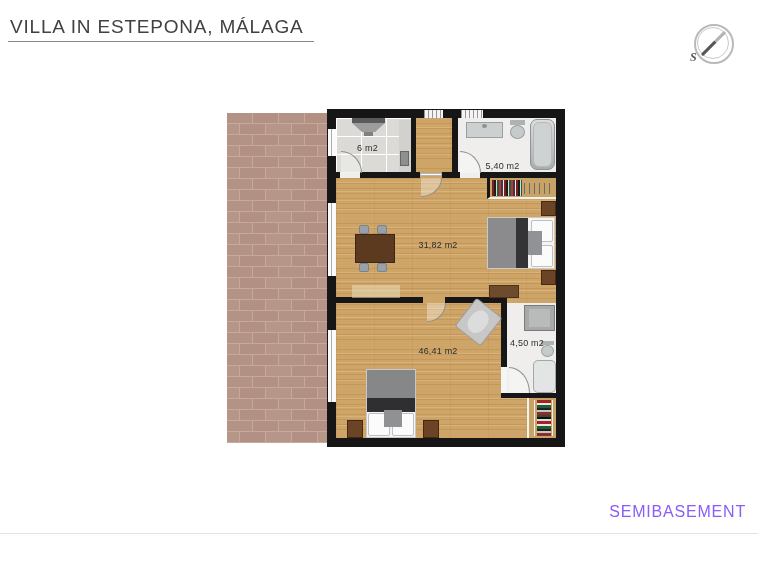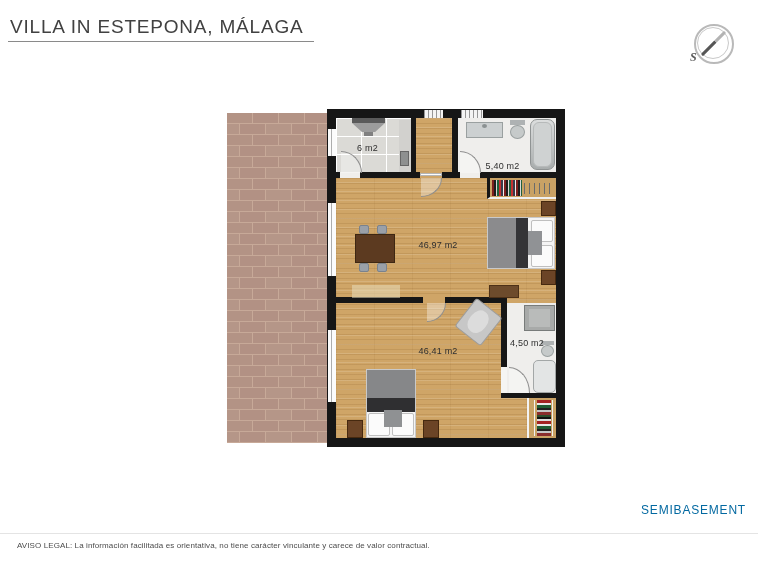--- a/index.html
+++ b/index.html
@@ -3,21 +3,21 @@
 <meta charset="utf-8">
 <style>
   html,body{margin:0;padding:0;background:#fff;}
   .page{position:relative;width:758px;height:564px;background:#ffffff;overflow:hidden;
         font-family:"Liberation Sans",sans-serif;}
   .abs{position:absolute;}
 
   
   .title{position:absolute;left:8px;top:16px;font-size:19px;color:#414141;
          letter-spacing:.8px;padding:0 10px 3px 2px;border-bottom:1px solid #8a8a8a;}
-  .floor-label{position:absolute;right:12px;top:503px;font-size:12px;color:#0369a1;letter-spacing:.8px;}
+  .floor-label{position:absolute;right:12px;top:503px;font-size:16px;color:#8b5cf6;letter-spacing:.8px;}
 
   
   .compass{position:absolute;left:694px;top:24px;width:36px;height:36px;border:2px solid #b9b9b9;
            border-radius:50%;}
   .compass-inner{position:absolute;left:1px;top:1px;width:30px;height:30px;border:1px solid #c9c9c9;border-radius:50%;}
   .needle{position:absolute;left:16px;top:1px;width:3px;height:33px;
           background:linear-gradient(180deg,#b3b3b3 0 42%,#565656 42%);transform:rotate(45deg);border-radius:2px;}
   .south{position:absolute;left:690px;top:50px;font-size:12px;color:#5a5a5a;
          font-family:"Liberation Serif",serif;font-style:italic;font-weight:bold;}
 
@@ -174,21 +174,20 @@
   <div class="abs" style="left:541px;top:345px;width:13px;height:12px;background:#c6caca;border:1px solid #9aa0a0;border-radius:50%;box-sizing:border-box;"></div>
   <div class="abs" style="left:533px;top:360px;width:23px;height:33px;background:#e3e5e5;border:1px solid #a3a7a7;border-radius:5px;box-sizing:border-box;"></div>
 
   <div class="abs" style="left:527px;top:398px;width:29px;height:40px;background:#c9a265;border-left:2px solid #f2f2f2;box-sizing:border-box;"></div>
   <div class="abs shelf-items" style="left:537px;top:400px;width:14px;height:36px;"></div>
   <div class="abs" style="left:534px;top:400px;width:1px;height:36px;background:#f2f2f2;"></div>
   <div class="abs" style="left:552px;top:400px;width:1px;height:36px;background:#f2f2f2;"></div>
 
   <div class="room-label" style="left:345px;top:143px;width:45px;">6 m2</div>
   <div class="room-label" style="left:475px;top:145px;width:55px;margin-top:16px;">5,40 m2</div>
-  <div class="room-label" style="left:408px;top:240px;width:60px;">46,97 m2</div>
+  <div class="room-label" style="left:408px;top:240px;width:60px;">31,82 m2</div>
   <div class="room-label" style="left:408px;top:346px;width:60px;">46,41 m2</div>
   <div class="room-label" style="left:503px;top:338px;width:48px;">4,50 m2</div>
 
   <div class="floor-label">SEMIBASEMENT</div>
   <div class="footer-line"></div>
-  <div class="legal" style="left:17px;">AVISO LEGAL: La información facilitada es orientativa, no tiene carácter vinculante y carece de valor contractual.</div>
 
 </div>
 
 </body></html>

